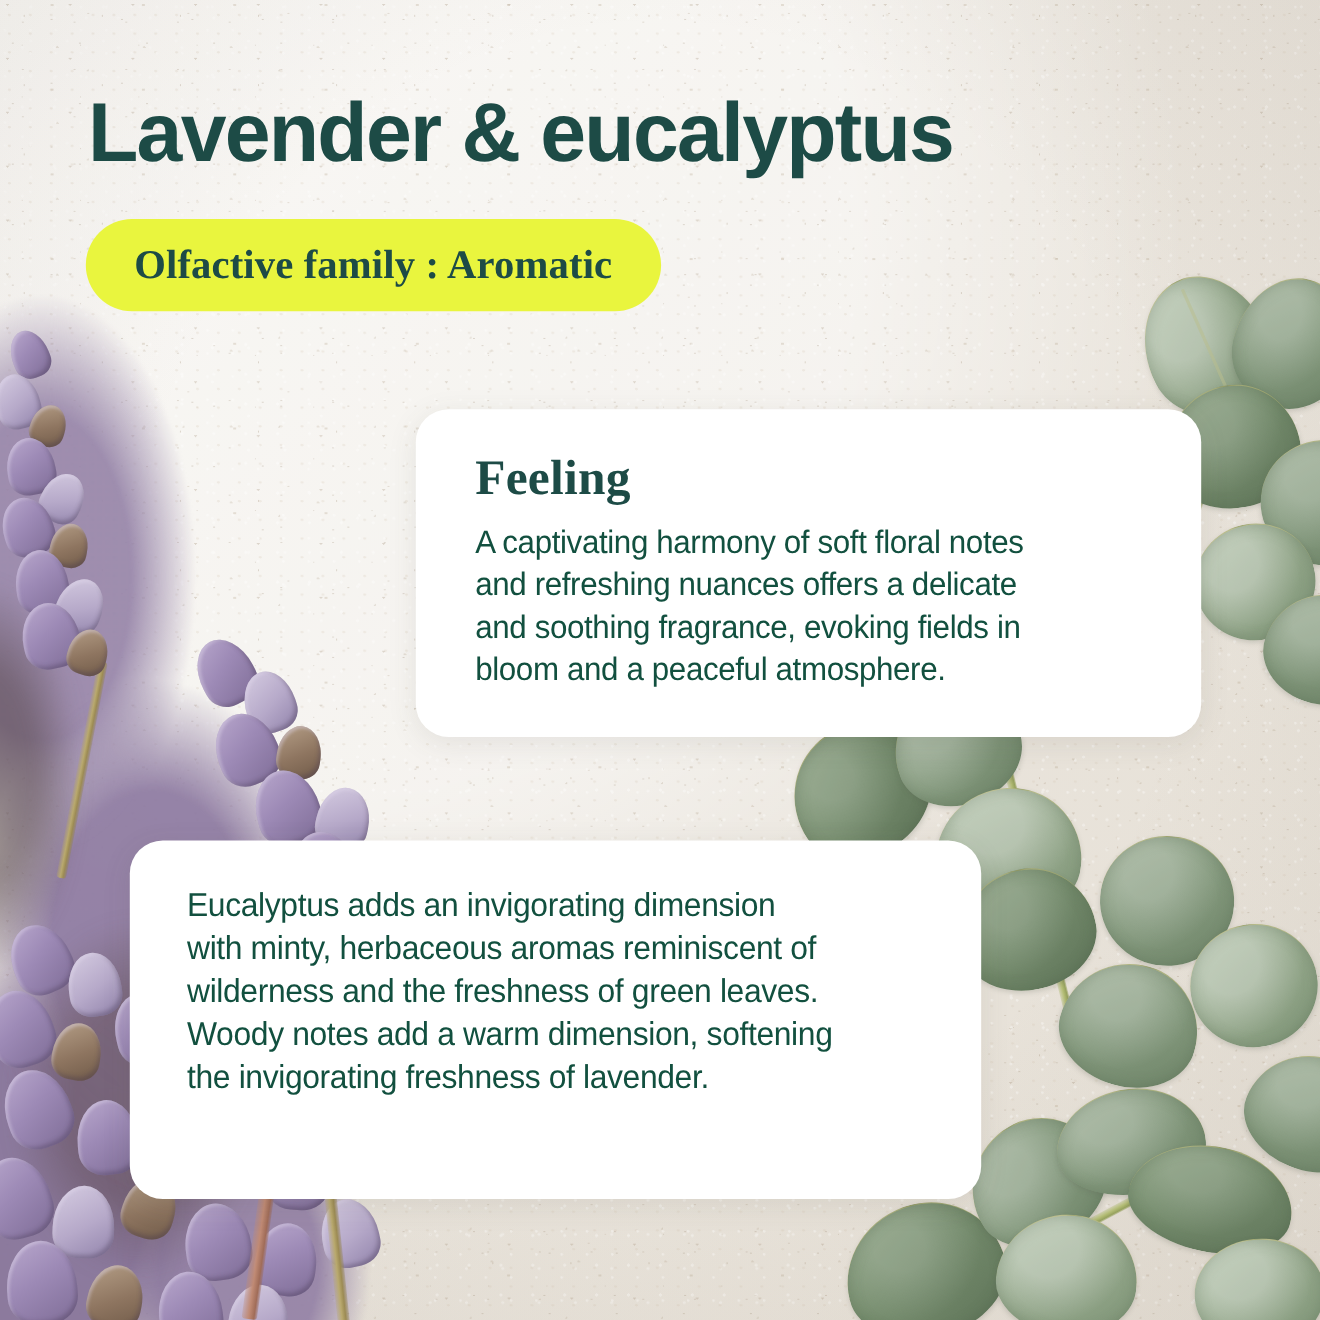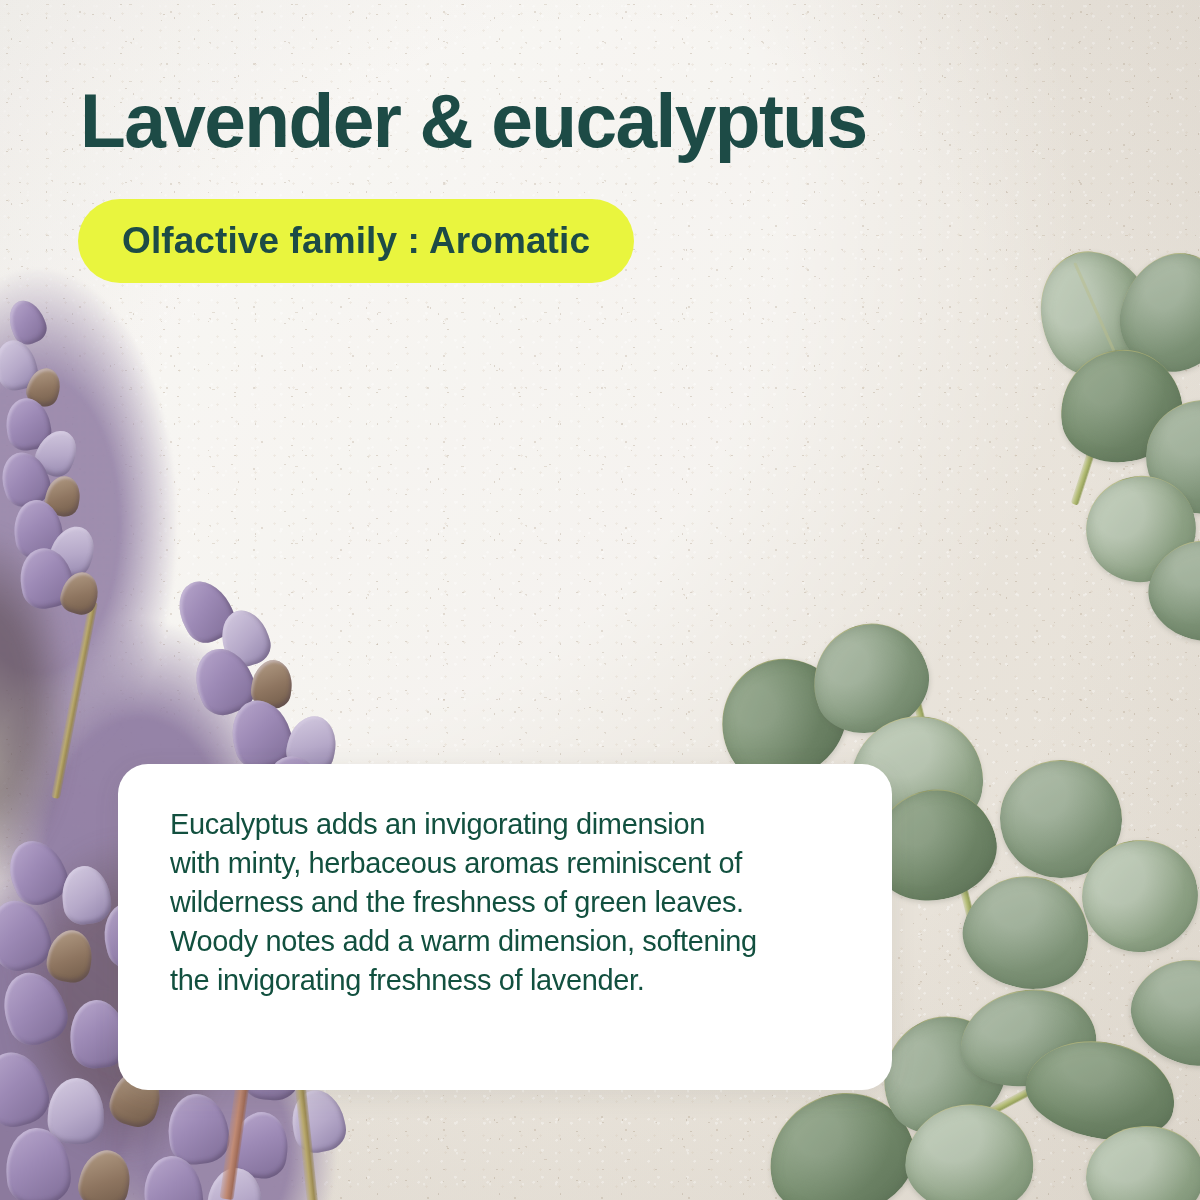--- a/index.html
+++ b/index.html
@@ -144,21 +144,21 @@
   }
 
   .badge {
     position:absolute;
     left:78px; top:199px;
     height:84px;
     padding:0 44px;
     display:flex; align-items:center;
     background:#e9f53e;
     border-radius:42px;
-    font-family:Liberation Sans, sans-serif;
+    font-family:Liberation Serif, serif;
     font-weight:700;
     font-size:37px;
     letter-spacing:.1px;
     color:#1d4b46;
     white-space:nowrap;
   }
 
   .card {
     position:absolute;
     background:#ffffff;
@@ -284,20 +284,27 @@
     <div class="euc-leaf pale round" style="left:1086px; top:1126px; width:118px; height:100px; transform:rotate(-4deg);"></div>
     <div class="euc-leaf" style="left:1132px; top:960px; width:120px; height:104px; transform:rotate(22deg);"></div>
   </div>
 
   <h1 class="title">Lavender &amp; eucalyptus</h1>
 
   <div class="badge">
     <span>Olfactive family : Aromatic</span>
   </div>
 
+  <section class="card card-feeling">
+    <h2>Feeling</h2>
+    <p class="body">A captivating harmony of soft floral notes
+and refreshing nuances offers a delicate
+and soothing fragrance, evoking fields in
+bloom and a peaceful atmosphere.</p>
+  </section>
 
   <section class="card card-smell">
     <p class="body">Eucalyptus adds an invigorating dimension
 with minty, herbaceous aromas reminiscent of
 wilderness and the freshness of green leaves.
 Woody notes add a warm dimension, softening
 the invigorating freshness of lavender.</p>
   </section>
 
 </div>

